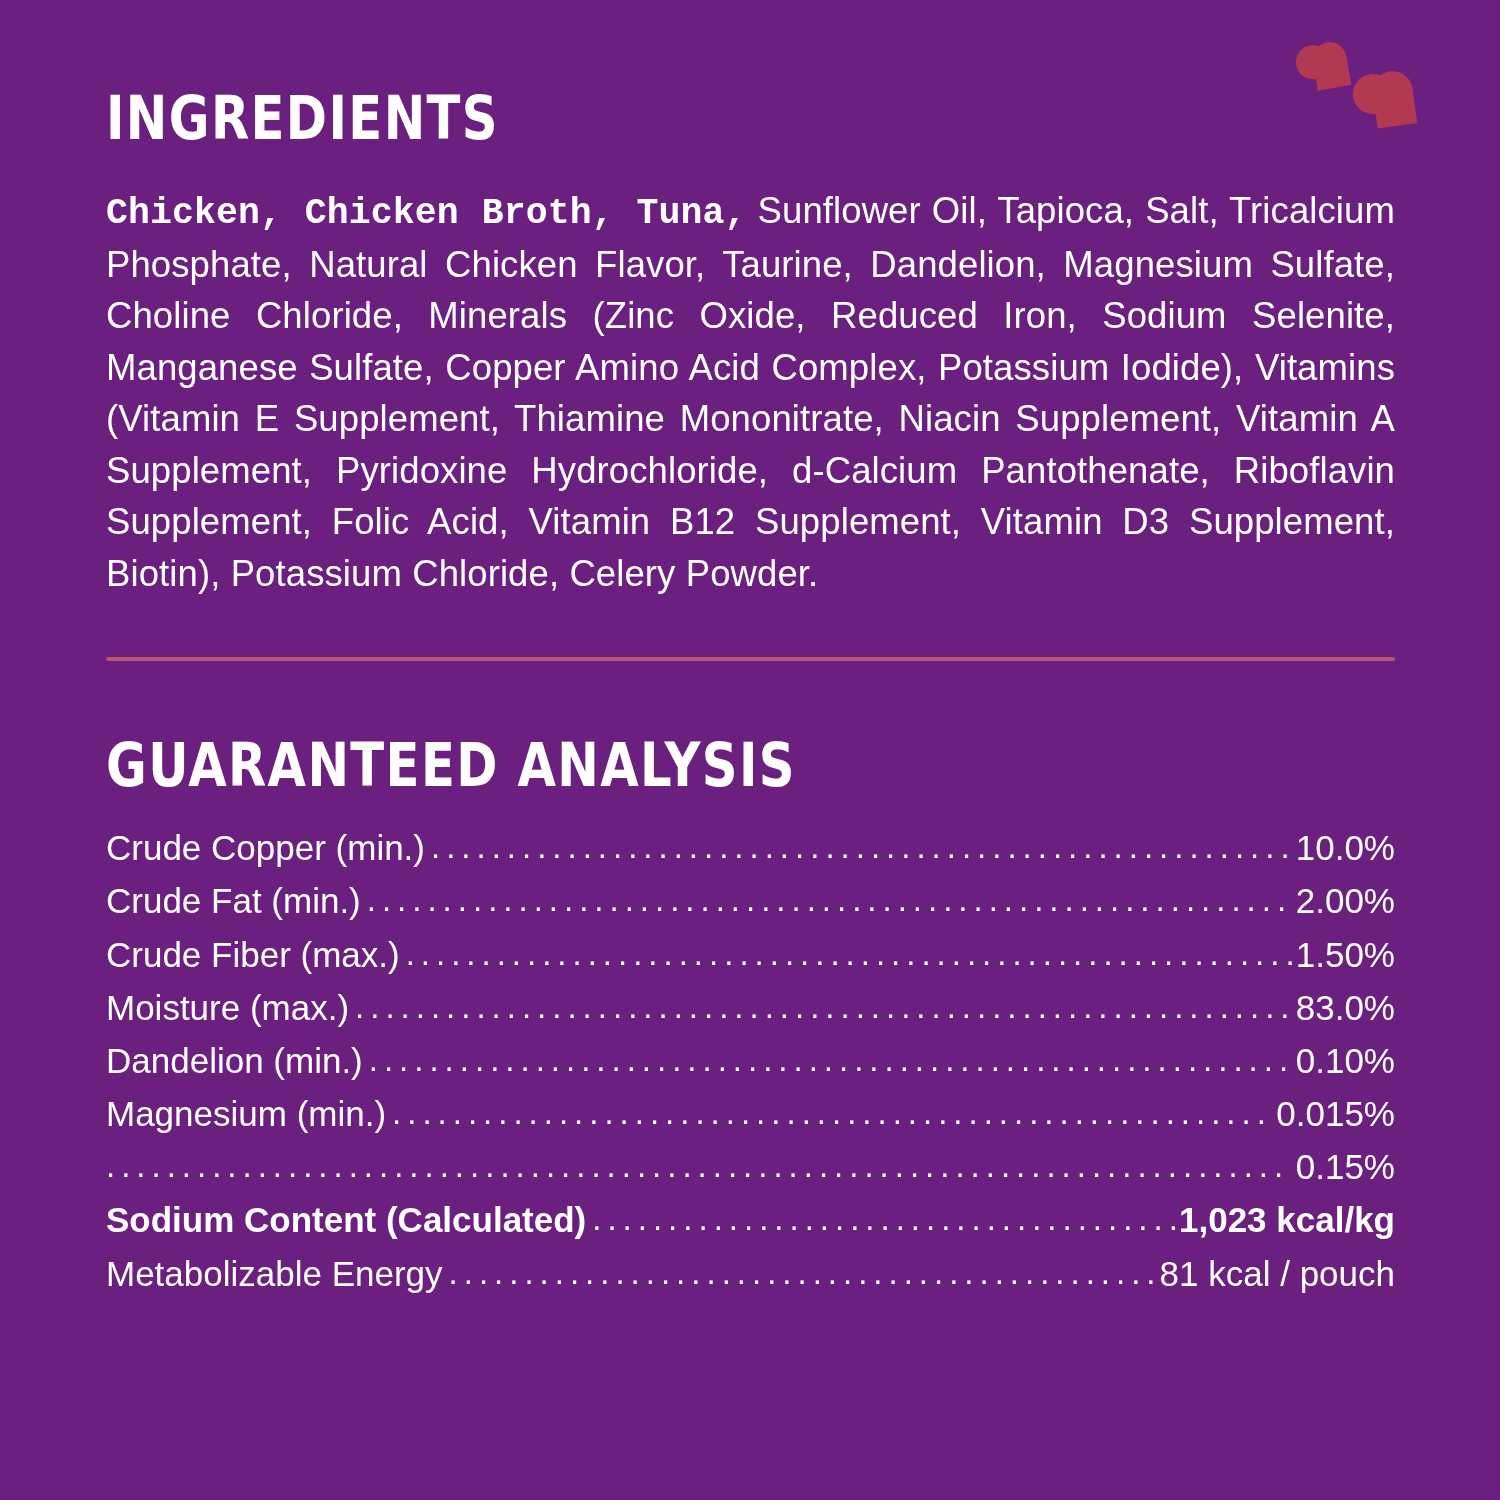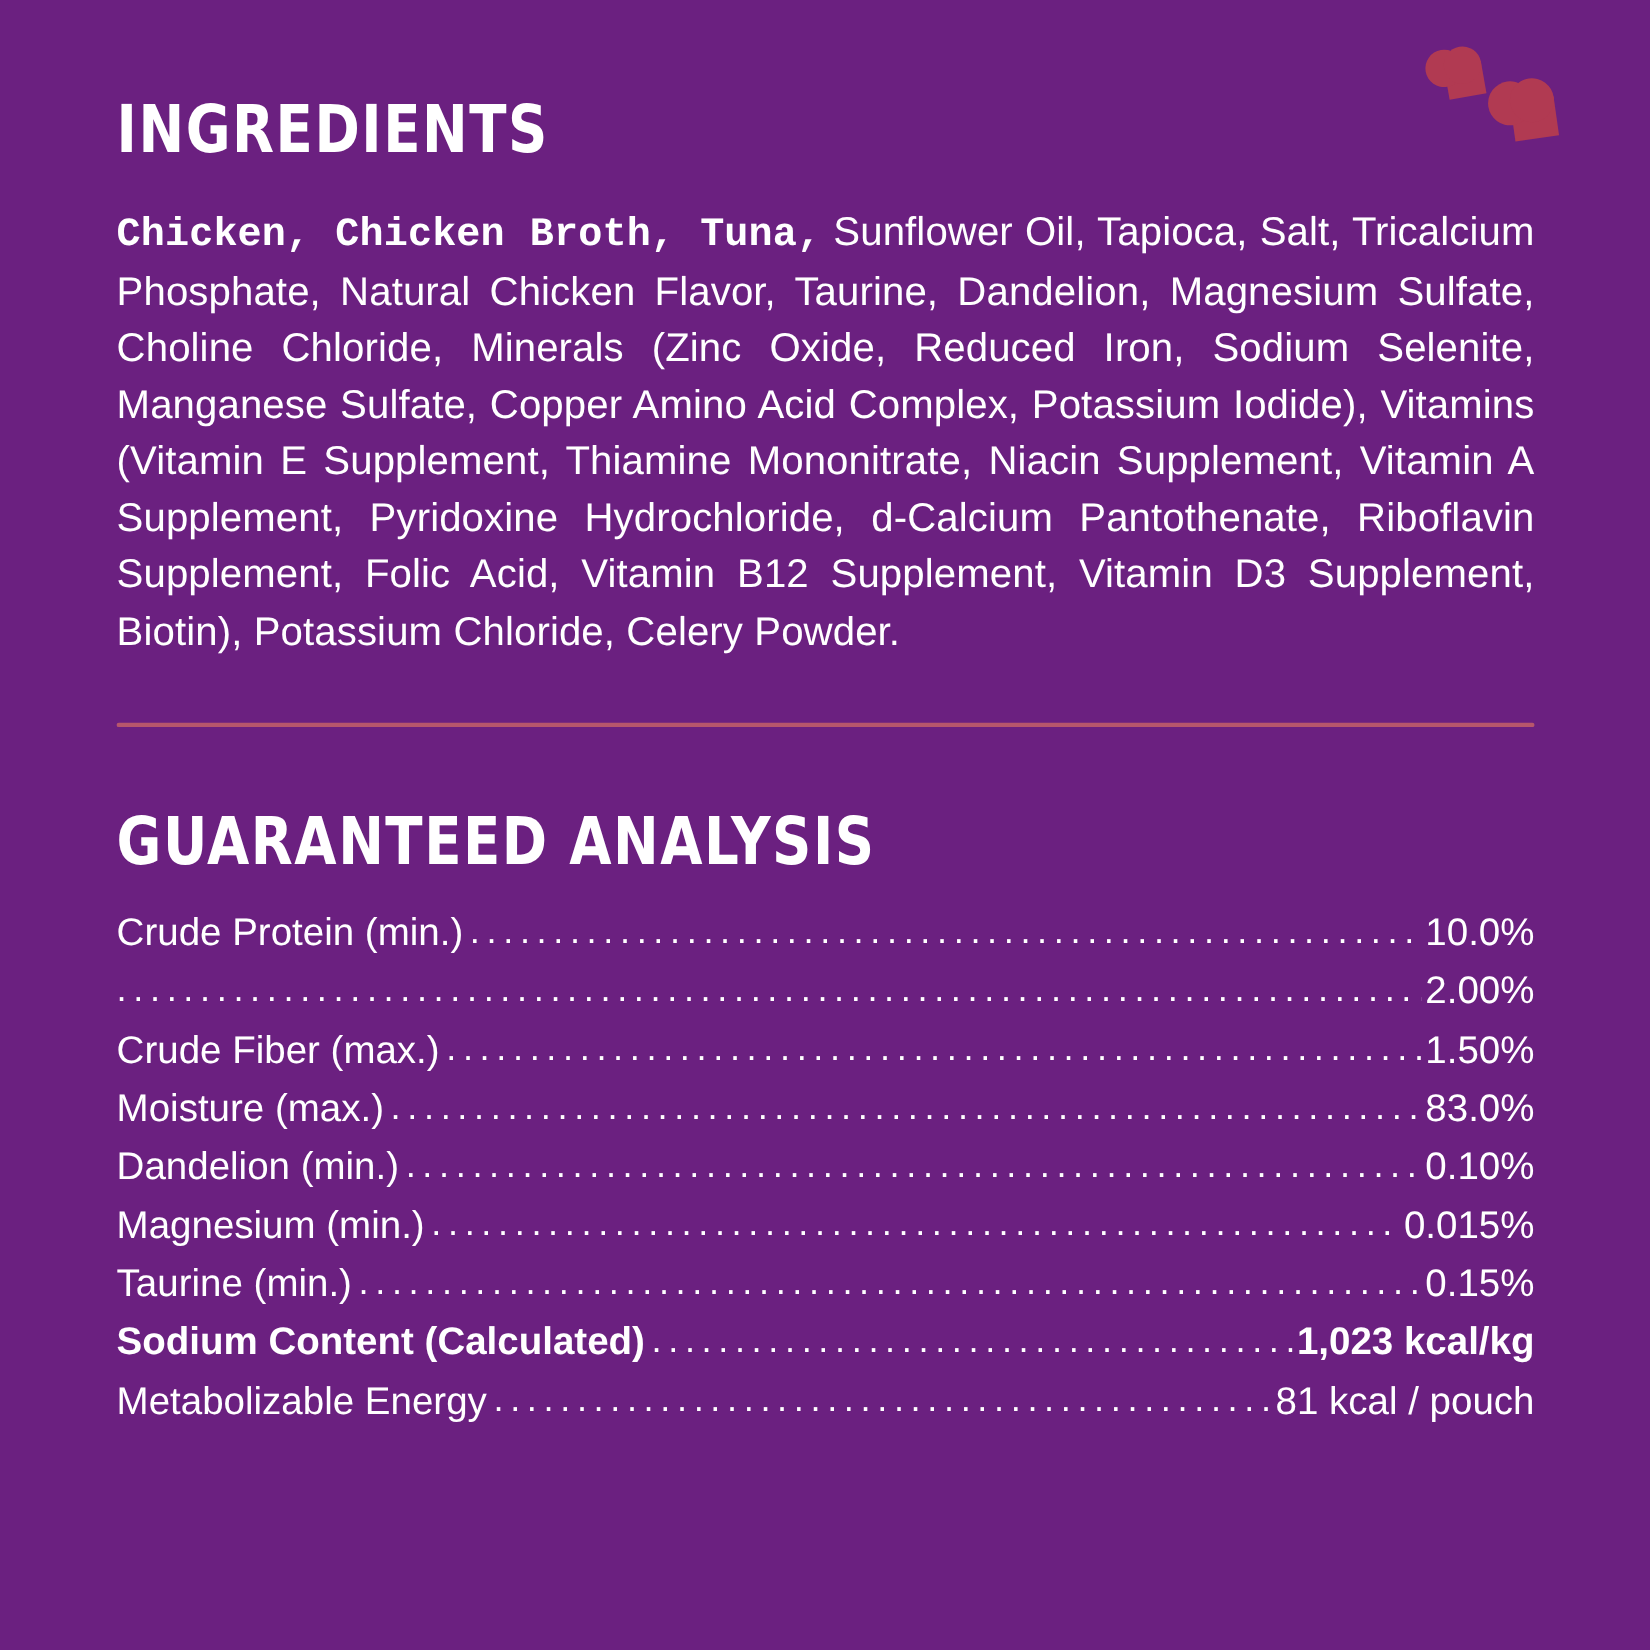--- a/index.html
+++ b/index.html
@@ -163,25 +163,26 @@
 
     <p class="ingredients-body"><b>Chicken, Chicken Broth, Tuna,</b><span> Sunflower Oil, Tapioca, Salt, Tricalcium Phosphate, Natural Chicken Flavor, Taurine, Dandelion, Magnesium Sulfate, Choline Chloride, Minerals (Zinc Oxide, Reduced Iron, Sodium Selenite, Manganese Sulfate, Copper Amino Acid Complex, Potassium Iodide), Vitamins (Vitamin E Supplement, Thiamine Mononitrate, Niacin Supplement, Vitamin A Supplement, Pyridoxine Hydrochloride, d-Calcium Pantothenate, Riboflavin Supplement, Folic Acid, Vitamin B12 Supplement, Vitamin D3 Supplement, Biotin), Potassium Chloride, Celery Powder.</span></p>
 
     <div class="divider"></div>
 
     <div class="ga-section">
       <h1 class="section-title">GUARANTEED ANALYSIS</h1>
 
       <div class="ga-list" id="ga-list">
           <div class="ga-row">
-            <span class="label">Crude Protein (min.)</span>
+            <span class="label">Crude Copper (min.)</span>
             <span class="dots">.........................................................................................</span>
             <span class="value">10.0%</span>
           </div>
           <div class="ga-row">
+            <span class="label">Crude Fat (min.)</span>
             <span class="dots">.........................................................................................</span>
             <span class="value">2.00%</span>
           </div>
           <div class="ga-row">
             <span class="label">Crude Fiber (max.)</span>
             <span class="dots">.........................................................................................</span>
             <span class="value">1.50%</span>
           </div>
           <div class="ga-row">
             <span class="label">Moisture (max.)</span>
@@ -192,21 +193,20 @@
             <span class="label">Dandelion (min.)</span>
             <span class="dots">.........................................................................................</span>
             <span class="value">0.10%</span>
           </div>
           <div class="ga-row">
             <span class="label">Magnesium (min.)</span>
             <span class="dots">.........................................................................................</span>
             <span class="value">0.015%</span>
           </div>
           <div class="ga-row">
-            <span class="label">Taurine (min.)</span>
             <span class="dots">.........................................................................................</span>
             <span class="value">0.15%</span>
           </div>
           <div class="ga-row bold">
             <span class="label">Sodium Content (Calculated)</span>
             <span class="dots">.........................................................................................</span>
             <span class="value">1,023 kcal/kg</span>
           </div>
           <div class="ga-row">
             <span class="label">Metabolizable Energy</span>

